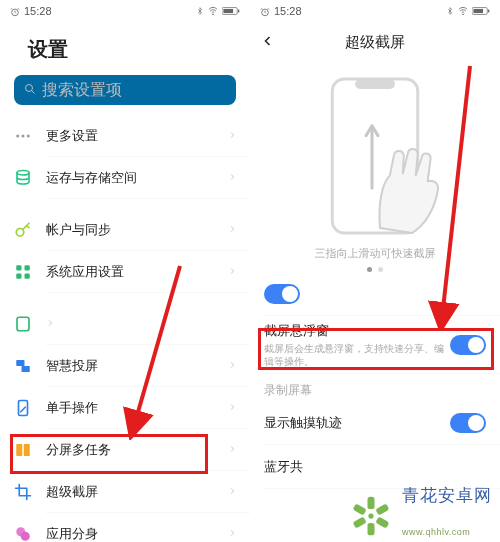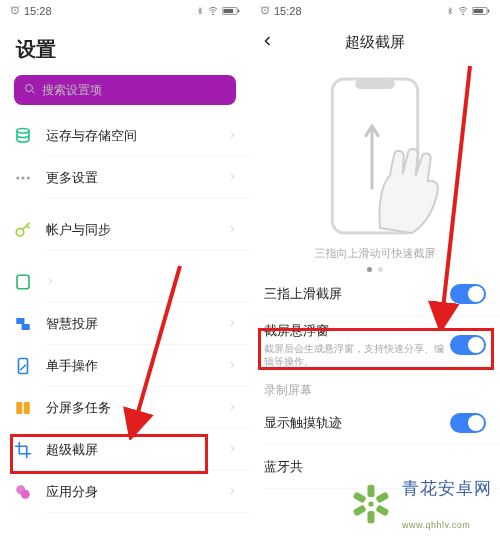--- a/index.html
+++ b/index.html
@@ -19,41 +19,41 @@
   
   .statusbar {
     height: 22px;
     display: flex;
     align-items: center;
     justify-content: space-between;
     padding: 0 10px;
     font-size: 11px;
     color: #555;
   }
-  .sb-left, .sb-right { display: flex; align-items: flex-start; gap: 4px; }
+  .sb-left, .sb-right { display: flex; align-items: flex-end; gap: 4px; }
   .sb-icons { display: flex; gap: 3px; }
   .sb-ico svg { display: block; }
 
   
   .title-big {
     font-size: 20px;
     font-weight: 600;
     color: #222;
-    padding: 14px 16px 12px 16px;
+    padding: 14px 16px 12px 28px;
   }
   .search {
     margin: 0 14px 10px 14px;
-    background: #a21caf;
+    background: #0369a1;
     border-radius: 8px;
     height: 30px;
     display: flex;
     align-items: center;
     padding: 0 10px;
     color: #bbb;
-    font-size: 12px;
+    font-size: 16px;
     gap: 6px;
   }
   .list { display: flex; flex-direction: column; }
   .row {
     display: flex;
     align-items: center;
     height: 42px;
     padding: 0 14px;
     position: relative;
   }
@@ -152,23 +152,23 @@
   }
   .ann-arrow {
     position: absolute;
     pointer-events: none;
   }
 
   
   .watermark {
     position: absolute;
     right: 8px;
-    bottom: 12px;
-    display: flex;
-    align-items: center;
+    bottom: 5px;
+    display: flex;
+    align-items: flex-end;
     gap: 10px;
     pointer-events: none;
   }
   .wm-text { text-align: left; }
   .wm-main { font-size: 17px; color: #3a5fa5; font-weight: 500; letter-spacing: 1px; }
   .wm-sub { font-size: 9px; color: #86a05a; letter-spacing: 0.5px; margin-top: 20px; }
 </style>
 </head>
 <body>
 
@@ -214,53 +214,67 @@
             <circle cx="10" cy="10" r="7"></circle>
             <path d="M21 21l-6-6"></path>
           </svg></span>
       <span>搜索设置项</span>
     </div>
 
     <div class="list" id="list0">
         <div class="row">
           <span class="ico">
             <svg width="18" height="18" viewBox="0 0 24 24">
-              <ellipse cx="12" cy="5" rx="8" ry="3" stroke="#25c789" stroke-width="2.2" fill="none" stroke-linecap="round" stroke-linejoin="round"></ellipse>
-              <path d="M4 5v6c0 1.7 3.6 3 8 3s8-1.3 8-3V5M4 11v6c0 1.7 3.6 3 8 3s8-1.3 8-3v-6" stroke="#25c789" stroke-width="2.2" fill="none" stroke-linecap="round" stroke-linejoin="round"></path>
-            </svg>
-          </span>
-          <span class="label">运存与存储空间</span>
-          <span class="chev"><svg width="8" height="12" viewBox="0 0 24 24" fill="none" stroke="#ccc" stroke-width="3">
-              <path d="M9 4l8 8-8 8"></path>
-            </svg></span>
-        </div>
-        <div class="row">
-          <span class="ico">
-            <svg width="18" height="18" viewBox="0 0 24 24">
               <circle cx="5" cy="12" r="2" fill="#9b9b9b"></circle>
               <circle cx="12" cy="12" r="2" fill="#9b9b9b"></circle>
               <circle cx="19" cy="12" r="2" fill="#9b9b9b"></circle>
             </svg>
           </span>
           <span class="label">更多设置</span>
           <span class="chev"><svg width="8" height="12" viewBox="0 0 24 24" fill="none" stroke="#ccc" stroke-width="3">
               <path d="M9 4l8 8-8 8"></path>
             </svg></span>
         </div>
+        <div class="row">
+          <span class="ico">
+            <svg width="18" height="18" viewBox="0 0 24 24">
+              <ellipse cx="12" cy="5" rx="8" ry="3" stroke="#25c789" stroke-width="2.2" fill="none" stroke-linecap="round" stroke-linejoin="round"></ellipse>
+              <path d="M4 5v6c0 1.7 3.6 3 8 3s8-1.3 8-3V5M4 11v6c0 1.7 3.6 3 8 3s8-1.3 8-3v-6" stroke="#25c789" stroke-width="2.2" fill="none" stroke-linecap="round" stroke-linejoin="round"></path>
+            </svg>
+          </span>
+          <span class="label">运存与存储空间</span>
+          <span class="chev"><svg width="8" height="12" viewBox="0 0 24 24" fill="none" stroke="#ccc" stroke-width="3">
+              <path d="M9 4l8 8-8 8"></path>
+            </svg></span>
+        </div>
       </div>
     <div class="gap"></div>
     <div class="list" id="list1">
         <div class="row">
           <span class="ico">
             <svg width="18" height="18" viewBox="0 0 24 24">
               <circle cx="8" cy="15" r="5" stroke="#9bd235" stroke-width="2.2" fill="none" stroke-linecap="round" stroke-linejoin="round"></circle>
               <path d="M12 11l8-8M17 6l3 3" stroke="#9bd235" stroke-width="2.2" fill="none" stroke-linecap="round" stroke-linejoin="round"></path>
             </svg>
           </span>
           <span class="label">帐户与同步</span>
+          <span class="chev"><svg width="8" height="12" viewBox="0 0 24 24" fill="none" stroke="#ccc" stroke-width="3">
+              <path d="M9 4l8 8-8 8"></path>
+            </svg></span>
+        </div>
+        <div class="row">
+          <span class="ico">
+            <svg width="18" height="18" viewBox="0 0 24 24">
+              <rect x="3" y="3" width="7" height="7" rx="1.5" fill="#2eb872"></rect>
+              <rect x="14" y="3" width="7" height="7" rx="1.5" fill="#2eb872"></rect>
+              <rect x="3" y="14" width="7" height="7" rx="1.5" fill="#2eb872"></rect>
+              <rect x="14" y="14" width="7" height="7" rx="1.5" fill="#2eb872"></rect>
+            </svg>
+          </span>
+          <span class="label">系统应用设置</span>
           <span class="chev"><svg width="8" height="12" viewBox="0 0 24 24" fill="none" stroke="#ccc" stroke-width="3">
               <path d="M9 4l8 8-8 8"></path>
             </svg></span>
         </div>
       </div>
     <div class="gap"></div>
     <div class="list" id="list2">
         <div class="row">
           <span class="ico">
             <svg width="18" height="18" viewBox="0 0 24 24">
@@ -396,23 +410,20 @@
       </svg>
       <div class="caption">三指向上滑动可快速截屏</div>
       <div class="dots">
         <div class="dot active"></div>
           <div class="dot"></div>
       </div>
     </div>
 
     <div id="rlist0">
         <div class="row2">
-          <div class="texts">
-            <span class="lab">三指上滑截屏</span>
-          </div>
           <div class="toggle"></div>
         </div>
         <div class="row2">
           <div class="texts">
             <span class="lab">截屏悬浮窗</span>
             <span class="sub">截屏后会生成悬浮窗，支持快速分享、编辑等操作。</span>
           </div>
           <div class="toggle"></div>
         </div>
       </div>

